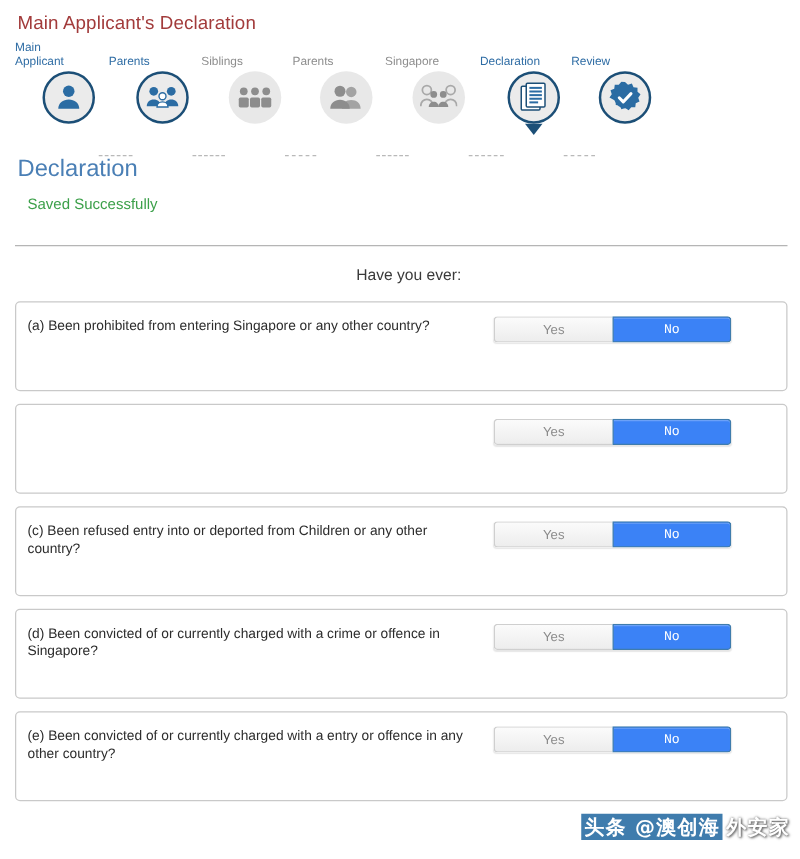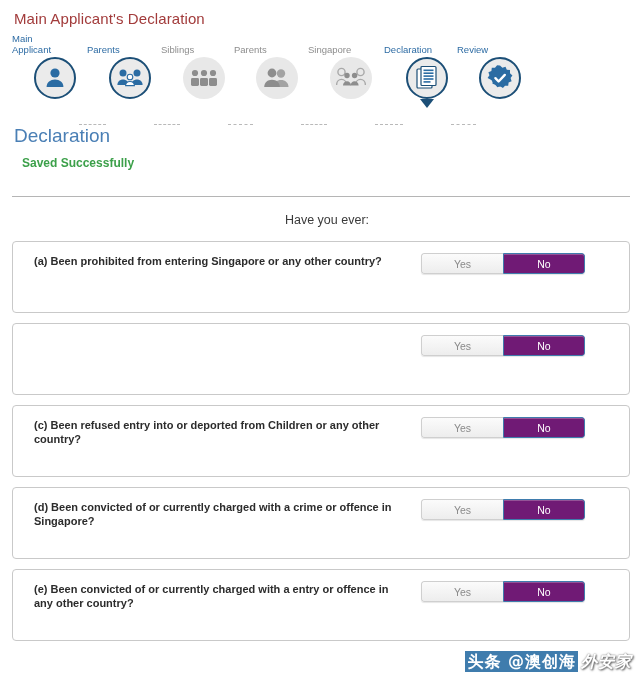--- a/index.html
+++ b/index.html
@@ -82,21 +82,20 @@
   .section-title {
     font-size: 19px;
     color: #4a7fb5;
     padding: 10px 0 0 14px;
     font-weight: 400;
   }
   .saved-msg {
     font-size: 12px;
     color: #3ca04a;
     padding: 9px 0 0 22px;
-    font-weight: bold;
   }
   .rule {
     border: 0;
     border-top: 1px solid #b5b5b5;
     margin: 26px 10px 0 12px;
   }
   .have-you-ever {
     font-size: 12.5px;
     color: #3a3a3a;
     padding: 16px 0 0 14px;
@@ -114,30 +113,29 @@
     position: relative;
     box-sizing: border-box;
   }
   .qtext {
     position: absolute;
     left: 9px;
     top: 12px;
     width: 360px;
     font-size: 11px;
     line-height: 14px;
-    font-weight: bold;
+    font-weight: normal;
     color: #2c2c2c;
-    margin-left: 12px;
   }
   .toggle {
     position: absolute;
     right: 44px;
     top: 11px;
     display: flex;
-    width: 164px;
+    width: 190px;
     height: 21px;
     border-radius: 3px;
     overflow: hidden;
     box-shadow: 0 1px 1px rgba(0,0,0,0.10);
   }
   .toggle-btn {
     flex: 1 1 50%;
     font-size: 10.5px;
     display: flex;
     align-items: center;
@@ -147,40 +145,41 @@
     user-select: none;
   }
   .toggle-btn.off {
     background: linear-gradient(to bottom, #fbfbfb 0%, #ededed 100%);
     border: 1px solid #cfcfcf;
     border-right: none;
     color: #8a8a8a;
     border-radius: 3px 0 0 3px;
   }
   .toggle-btn.on {
-    background: #701a75;
+    background: #3b82f6;
     border: 1px solid #3f7cad;
     color: #ffffff;
     border-radius: 0 3px 3px 0;
     box-shadow: inset 0 1px 0 rgba(255,255,255,0.25);
+    font-family: Liberation Mono, monospace;
   }
 
   
   .watermark {
     position: absolute;
     right: 8px;
     bottom: 14px;
     font-size: 16px;
     font-weight: bold;
     letter-spacing: 1px;
     white-space: nowrap;
     font-family: "DejaVu Sans", sans-serif;
   }
   .wm-seg { color: #ffffff; background: #3f7cad; padding: 1px 2px; }
-  .wm-plain { color: #ffffff; text-shadow: 0 0 2px #777, 1px 1px 2px #555; padding-left: 3px; font-style: italic;}
+  .wm-plain { color: #ffffff; text-shadow: 0 0 2px #777, 1px 1px 2px #555; padding-left: 3px;}
 </style>
 </head>
 <body>
 
 <div class="page-title">Main Applicant's Declaration</div>
 
 <div class="stepper">
   <div id="connectors">
       <div class="connector" style="left: 79px; width: 27px;"></div>
       <div class="connector" style="left: 154px; width: 26px;"></div>

